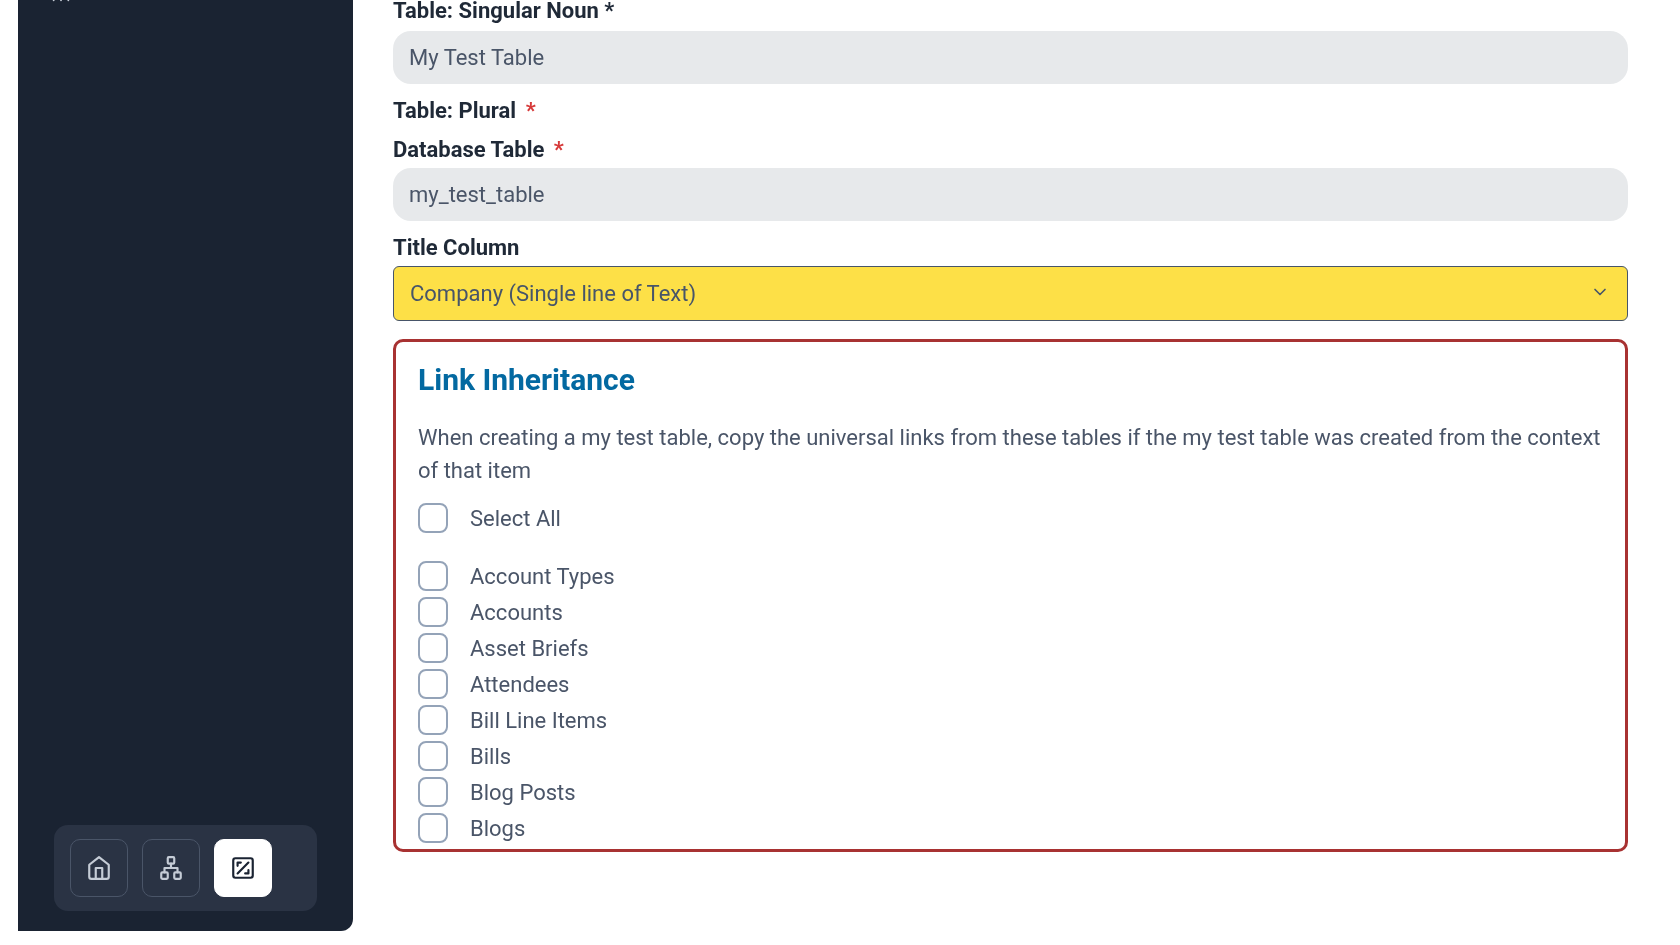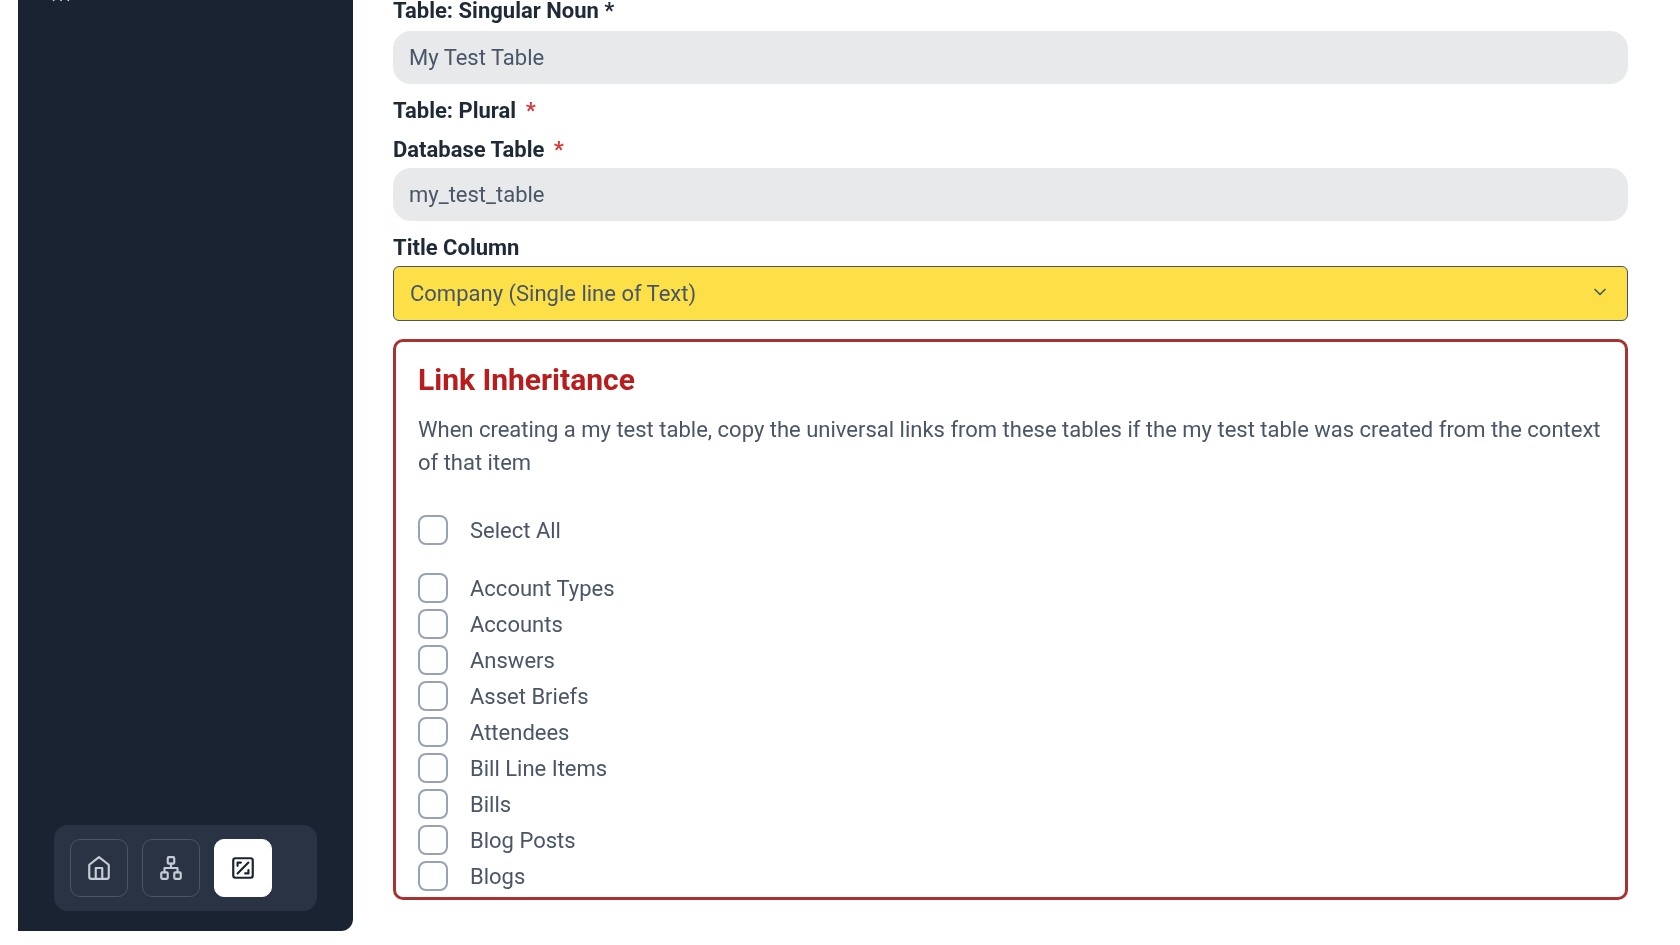--- a/index.html
+++ b/index.html
@@ -124,28 +124,28 @@
   .link-inheritance-box {
     margin-top: 18px;
     border: 3px solid #a83232;
     border-radius: 10px;
     padding: 20px 22px 0 22px;
     position: relative;
   }
   .section-title {
     font-size: 30px;
     font-weight: 700;
-    color: #b91c1c;
-    margin-bottom: 16px;
+    color: #0369a1;
+    margin-bottom: 24px;
   }
   .section-desc {
     font-size: 22px;
     color: #4a5568;
     line-height: 1.5;
-    margin-bottom: 36px;
+    margin-bottom: 16px;
   }
   .checkbox-row {
     display: flex;
     align-items: center;
     gap: 22px;
     margin-bottom: 6px;
   }
   .checkbox-row.select-all { margin-bottom: 28px; }
   .checkbox {
     width: 30px;
@@ -275,24 +275,20 @@
           <div class="checkbox-row">
             <div class="checkbox"></div>
             <span class="checkbox-label">Account Types</span>
           </div>
           <div class="checkbox-row">
             <div class="checkbox"></div>
             <span class="checkbox-label">Accounts</span>
           </div>
           <div class="checkbox-row">
             <div class="checkbox"></div>
-            <span class="checkbox-label">Answers</span>
-          </div>
-          <div class="checkbox-row">
-            <div class="checkbox"></div>
             <span class="checkbox-label">Asset Briefs</span>
           </div>
           <div class="checkbox-row">
             <div class="checkbox"></div>
             <span class="checkbox-label">Attendees</span>
           </div>
           <div class="checkbox-row">
             <div class="checkbox"></div>
             <span class="checkbox-label">Bill Line Items</span>
           </div>

